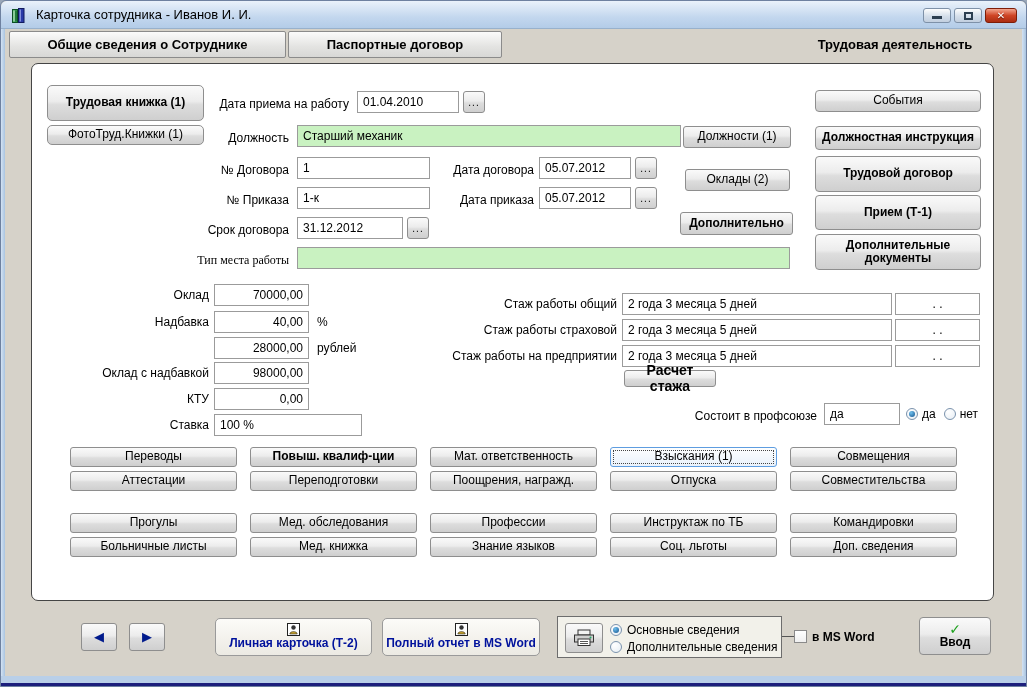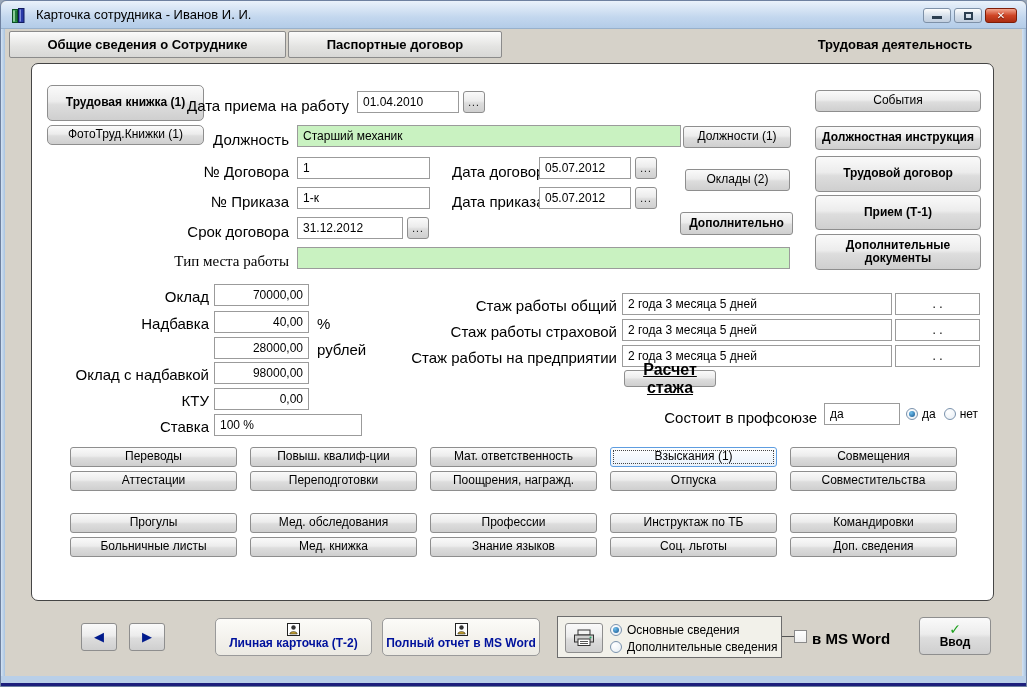--- a/index.html
+++ b/index.html
@@ -35,21 +35,21 @@
   
   .panel { position:absolute; left:30px; top:62px; width:963px; height:538px;
             background:#fff; border:1px solid #454545; border-radius:7px; }
   .btn { position:absolute; display:flex; align-items:center; justify-content:center; text-align:center;
             font-size:12px; background:linear-gradient(#fafafa,#ececec 45%,#dddddd 55%,#cfcfcf);
             border:1px solid #8e8e8e; border-radius:3px; line-height:1.1; }
   .btn.bold { font-weight:bold; }
   .btn.round { border-radius:5px; }
   .btn.focused { border-color:#5e9de0; background:linear-gradient(#fdfefe,#eaf2fb);
             outline:1px dotted #444; outline-offset:-4px; }
-  .lbl { position:absolute; font-size:15px; white-space:nowrap; }
+  .lbl { position:absolute; font-size:12px; white-space:nowrap; }
   .lbl.r { text-align:right; }
   .fld { position:absolute; height:22px; border:1px solid #9b9b9b; background:#fff; font-size:12px;
             display:flex; align-items:center; padding:0 5px; overflow:hidden; white-space:nowrap; }
   .fld.green { background:#c9f2c1; }
   .fld.num { justify-content:flex-end; }
   .fld.center { justify-content:center; }
   .dots { width:22px; height:22px; font-size:10px; letter-spacing:1px; }
   .rbtn { left:783px; width:166px; font-weight:bold; border-radius:4px; padding:10px 6px; }
   .grid-btn { width:167px; height:20px; }
   
@@ -158,33 +158,33 @@
 
     <div class="lbl r" style="left:370px;top:233px;width:215px;">Стаж работы общий</div>
     <div class="fld" style="left:590px;top:229px;width:270px;">2 года 3 месяца 5 дней</div>
     <div class="fld center" style="left:863px;top:229px;width:85px;">. .</div>
     <div class="lbl r" style="left:370px;top:259px;width:215px;">Стаж работы страховой</div>
     <div class="fld" style="left:590px;top:255px;width:270px;">2 года 3 месяца 5 дней</div>
     <div class="fld center" style="left:863px;top:255px;width:85px;">. .</div>
     <div class="lbl r" style="left:370px;top:285px;width:215px;">Стаж работы на предприятии</div>
     <div class="fld" style="left:590px;top:281px;width:270px;">2 года 3 месяца 5 дней</div>
     <div class="fld center" style="left:863px;top:281px;width:85px;">. .</div>
-    <div class="btn bold" style="left:592px;top:306px;width:92px;height:17px;font-size:16px;text-decoration:underline;">Расчет стажа</div>
+    <div class="btn bold" style="left:592px;top:306px;width:92px;height:17px;font-size:14px;">Расчет стажа</div>
 
     <div class="lbl r" style="left:600px;top:345px;width:185px;">Состоит в профсоюзе</div>
     <div class="fld" style="left:792px;top:339px;width:76px;">да</div>
     <div class="union-radios" style="left:874px;top:343px;">
       <div class="radio sel"></div>
       <span>да</span>
       <div class="radio" style="margin-left:4px;"></div>
       <span>нет</span>
     </div>
 
     <div class="btn grid-btn" style="left:38px;top:383px;">Переводы</div>
-    <div class="btn grid-btn" style="left:218px;top:383px;">Повыш. квалиф-ции</div>
+    <div class="btn grid-btn" style="left:218px;top:383px;font-weight:bold;">Повыш. квалиф-ции</div>
     <div class="btn grid-btn" style="left:398px;top:383px;">Мат. ответственность</div>
     <div class="btn grid-btn focused" style="left:578px;top:383px;">Взыскания (1)</div>
     <div class="btn grid-btn" style="left:758px;top:383px;">Совмещения</div>
 
     <div class="btn grid-btn" style="left:38px;top:407px;">Аттестации</div>
     <div class="btn grid-btn" style="left:218px;top:407px;">Переподготовки</div>
     <div class="btn grid-btn" style="left:398px;top:407px;">Поощрения, награжд.</div>
     <div class="btn grid-btn" style="left:578px;top:407px;">Отпуска</div>
     <div class="btn grid-btn" style="left:758px;top:407px;">Совместительства</div>
 

